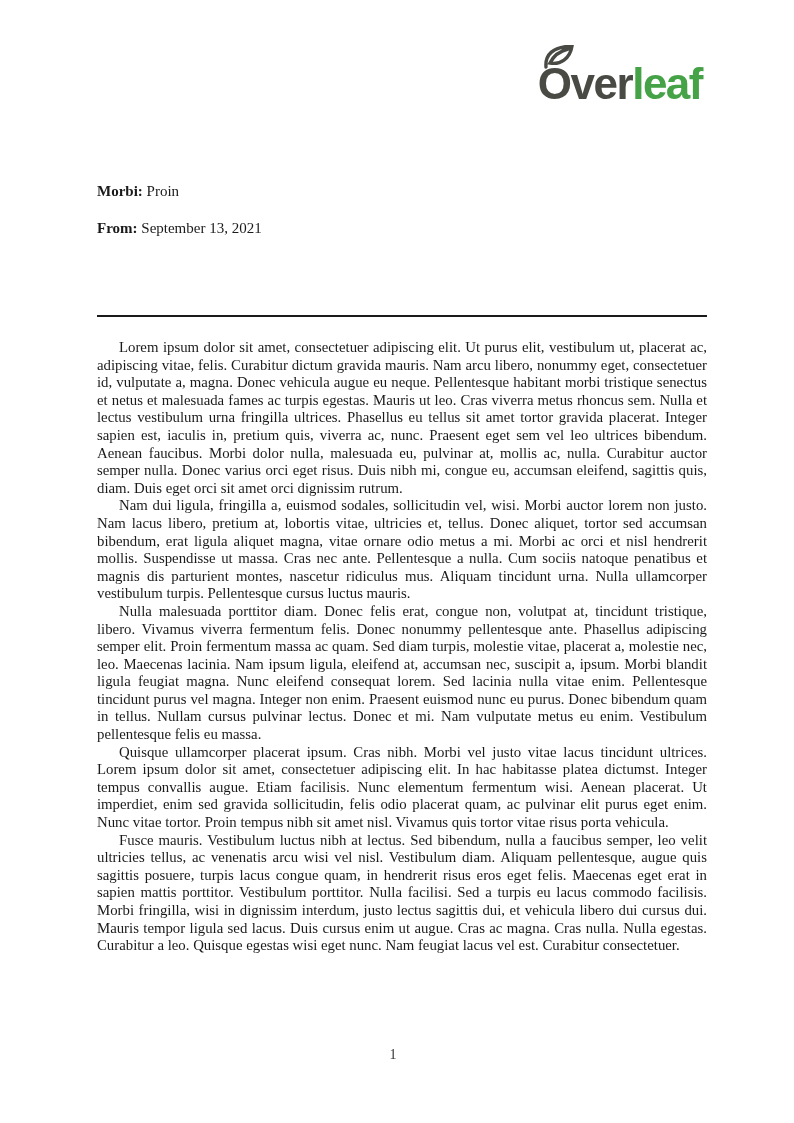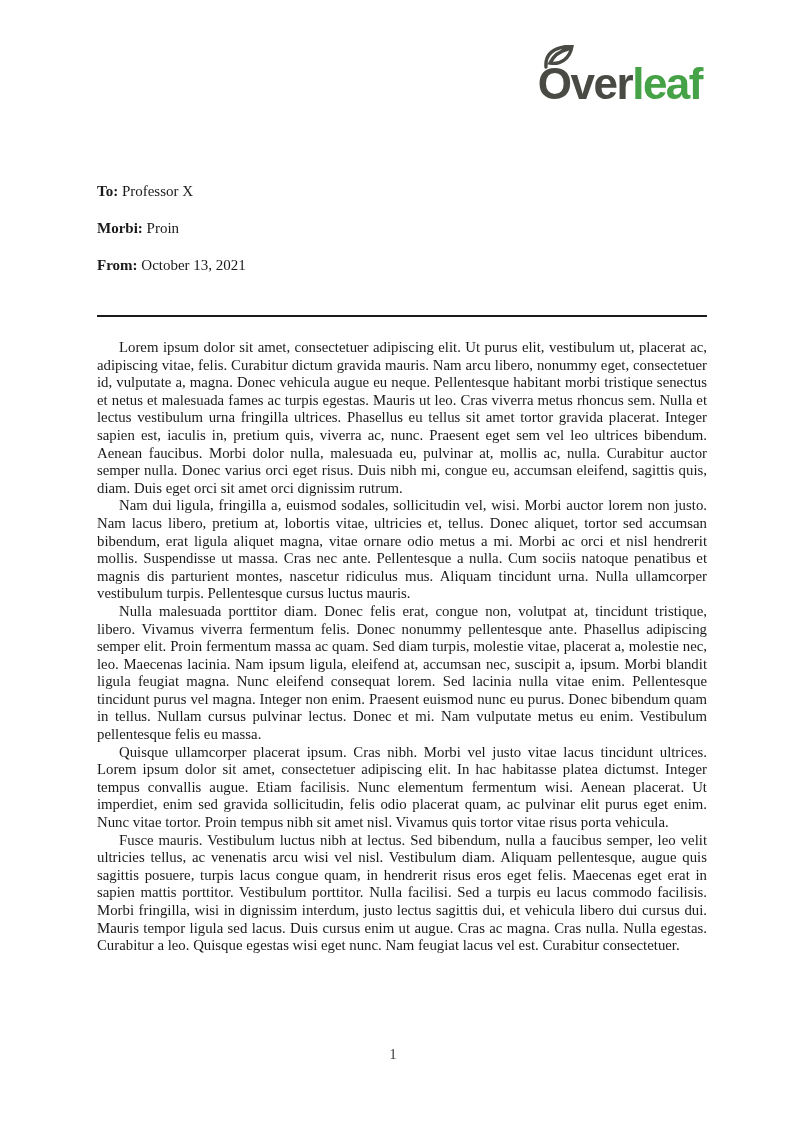--- a/index.html
+++ b/index.html
@@ -92,30 +92,26 @@
 
   <div class="logo">
     <span class="over o-wrap">
       <svg class="leaf-glyph" viewBox="0 0 30 24" aria-hidden="true">
         <path d="M2 22 C 1 10, 8 2, 28 1 C 26 14, 16 20, 6 18 C 10 10, 16 6, 24 4" fill="none" stroke="#4a4a45" stroke-width="3.4" stroke-linecap="round"></path>
       </svg><span>O</span></span><span class="over">ver</span><span class="leaf-text">leaf</span>
   </div>
 
   <div class="memo-header">
     <div class="memo-field">
-      <span class="label">To:</span>
-      <span class="value">Professor X</span>
-    </div>
-    <div class="memo-field">
       <span class="label">Morbi:</span>
       <span class="value">Proin</span>
     </div>
     <div class="memo-field">
       <span class="label">From:</span>
-      <span class="value">October 13, 2021</span>
+      <span class="value">September 13, 2021</span>
     </div>
   </div>
 
   <div class="header-rule"></div>
 
   <div class="memo-body">
     <p>Lorem ipsum dolor sit amet, consectetuer adipiscing elit. Ut purus elit, vestibulum ut, placerat ac, adipiscing vitae, felis. Curabitur dictum gravida mauris. Nam arcu libero, nonummy eget, consectetuer id, vulputate a, magna. Donec vehicula augue eu neque. Pellentesque habitant morbi tristique senectus et netus et malesuada fames ac turpis egestas. Mauris ut leo. Cras viverra metus rhoncus sem. Nulla et lectus vestibulum urna fringilla ultrices. Phasellus eu tellus sit amet tortor gravida placerat. Integer sapien est, iaculis in, pretium quis, viverra ac, nunc. Praesent eget sem vel leo ultrices bibendum. Aenean faucibus. Morbi dolor nulla, malesuada eu, pulvinar at, mollis ac, nulla. Curabitur auctor semper nulla. Donec varius orci eget risus. Duis nibh mi, congue eu, accumsan eleifend, sagittis quis, diam. Duis eget orci sit amet orci dignissim rutrum.</p>
     <p>Nam dui ligula, fringilla a, euismod sodales, sollicitudin vel, wisi. Morbi auctor lorem non justo. Nam lacus libero, pretium at, lobortis vitae, ultricies et, tellus. Donec aliquet, tortor sed accumsan bibendum, erat ligula aliquet magna, vitae ornare odio metus a mi. Morbi ac orci et nisl hendrerit mollis. Suspendisse ut massa. Cras nec ante. Pellentesque a nulla. Cum sociis natoque penatibus et magnis dis parturient montes, nascetur ridiculus mus. Aliquam tincidunt urna. Nulla ullamcorper vestibulum turpis. Pellentesque cursus luctus mauris.</p>
     <p>Nulla malesuada porttitor diam. Donec felis erat, congue non, volutpat at, tincidunt tristique, libero. Vivamus viverra fermentum felis. Donec nonummy pellentesque ante. Phasellus adipiscing semper elit. Proin fermentum massa ac quam. Sed diam turpis, molestie vitae, placerat a, molestie nec, leo. Maecenas lacinia. Nam ipsum ligula, eleifend at, accumsan nec, suscipit a, ipsum. Morbi blandit ligula feugiat magna. Nunc eleifend consequat lorem. Sed lacinia nulla vitae enim. Pellentesque tincidunt purus vel magna. Integer non enim. Praesent euismod nunc eu purus. Donec bibendum quam in tellus. Nullam cursus pulvinar lectus. Donec et mi. Nam vulputate metus eu enim. Vestibulum pellentesque felis eu massa.</p>
     <p>Quisque ullamcorper placerat ipsum. Cras nibh. Morbi vel justo vitae lacus tincidunt ultrices. Lorem ipsum dolor sit amet, consectetuer adipiscing elit. In hac habitasse platea dictumst. Integer tempus convallis augue. Etiam facilisis. Nunc elementum fermentum wisi. Aenean placerat. Ut imperdiet, enim sed gravida sollicitudin, felis odio placerat quam, ac pulvinar elit purus eget enim. Nunc vitae tortor. Proin tempus nibh sit amet nisl. Vivamus quis tortor vitae risus porta vehicula.</p>

